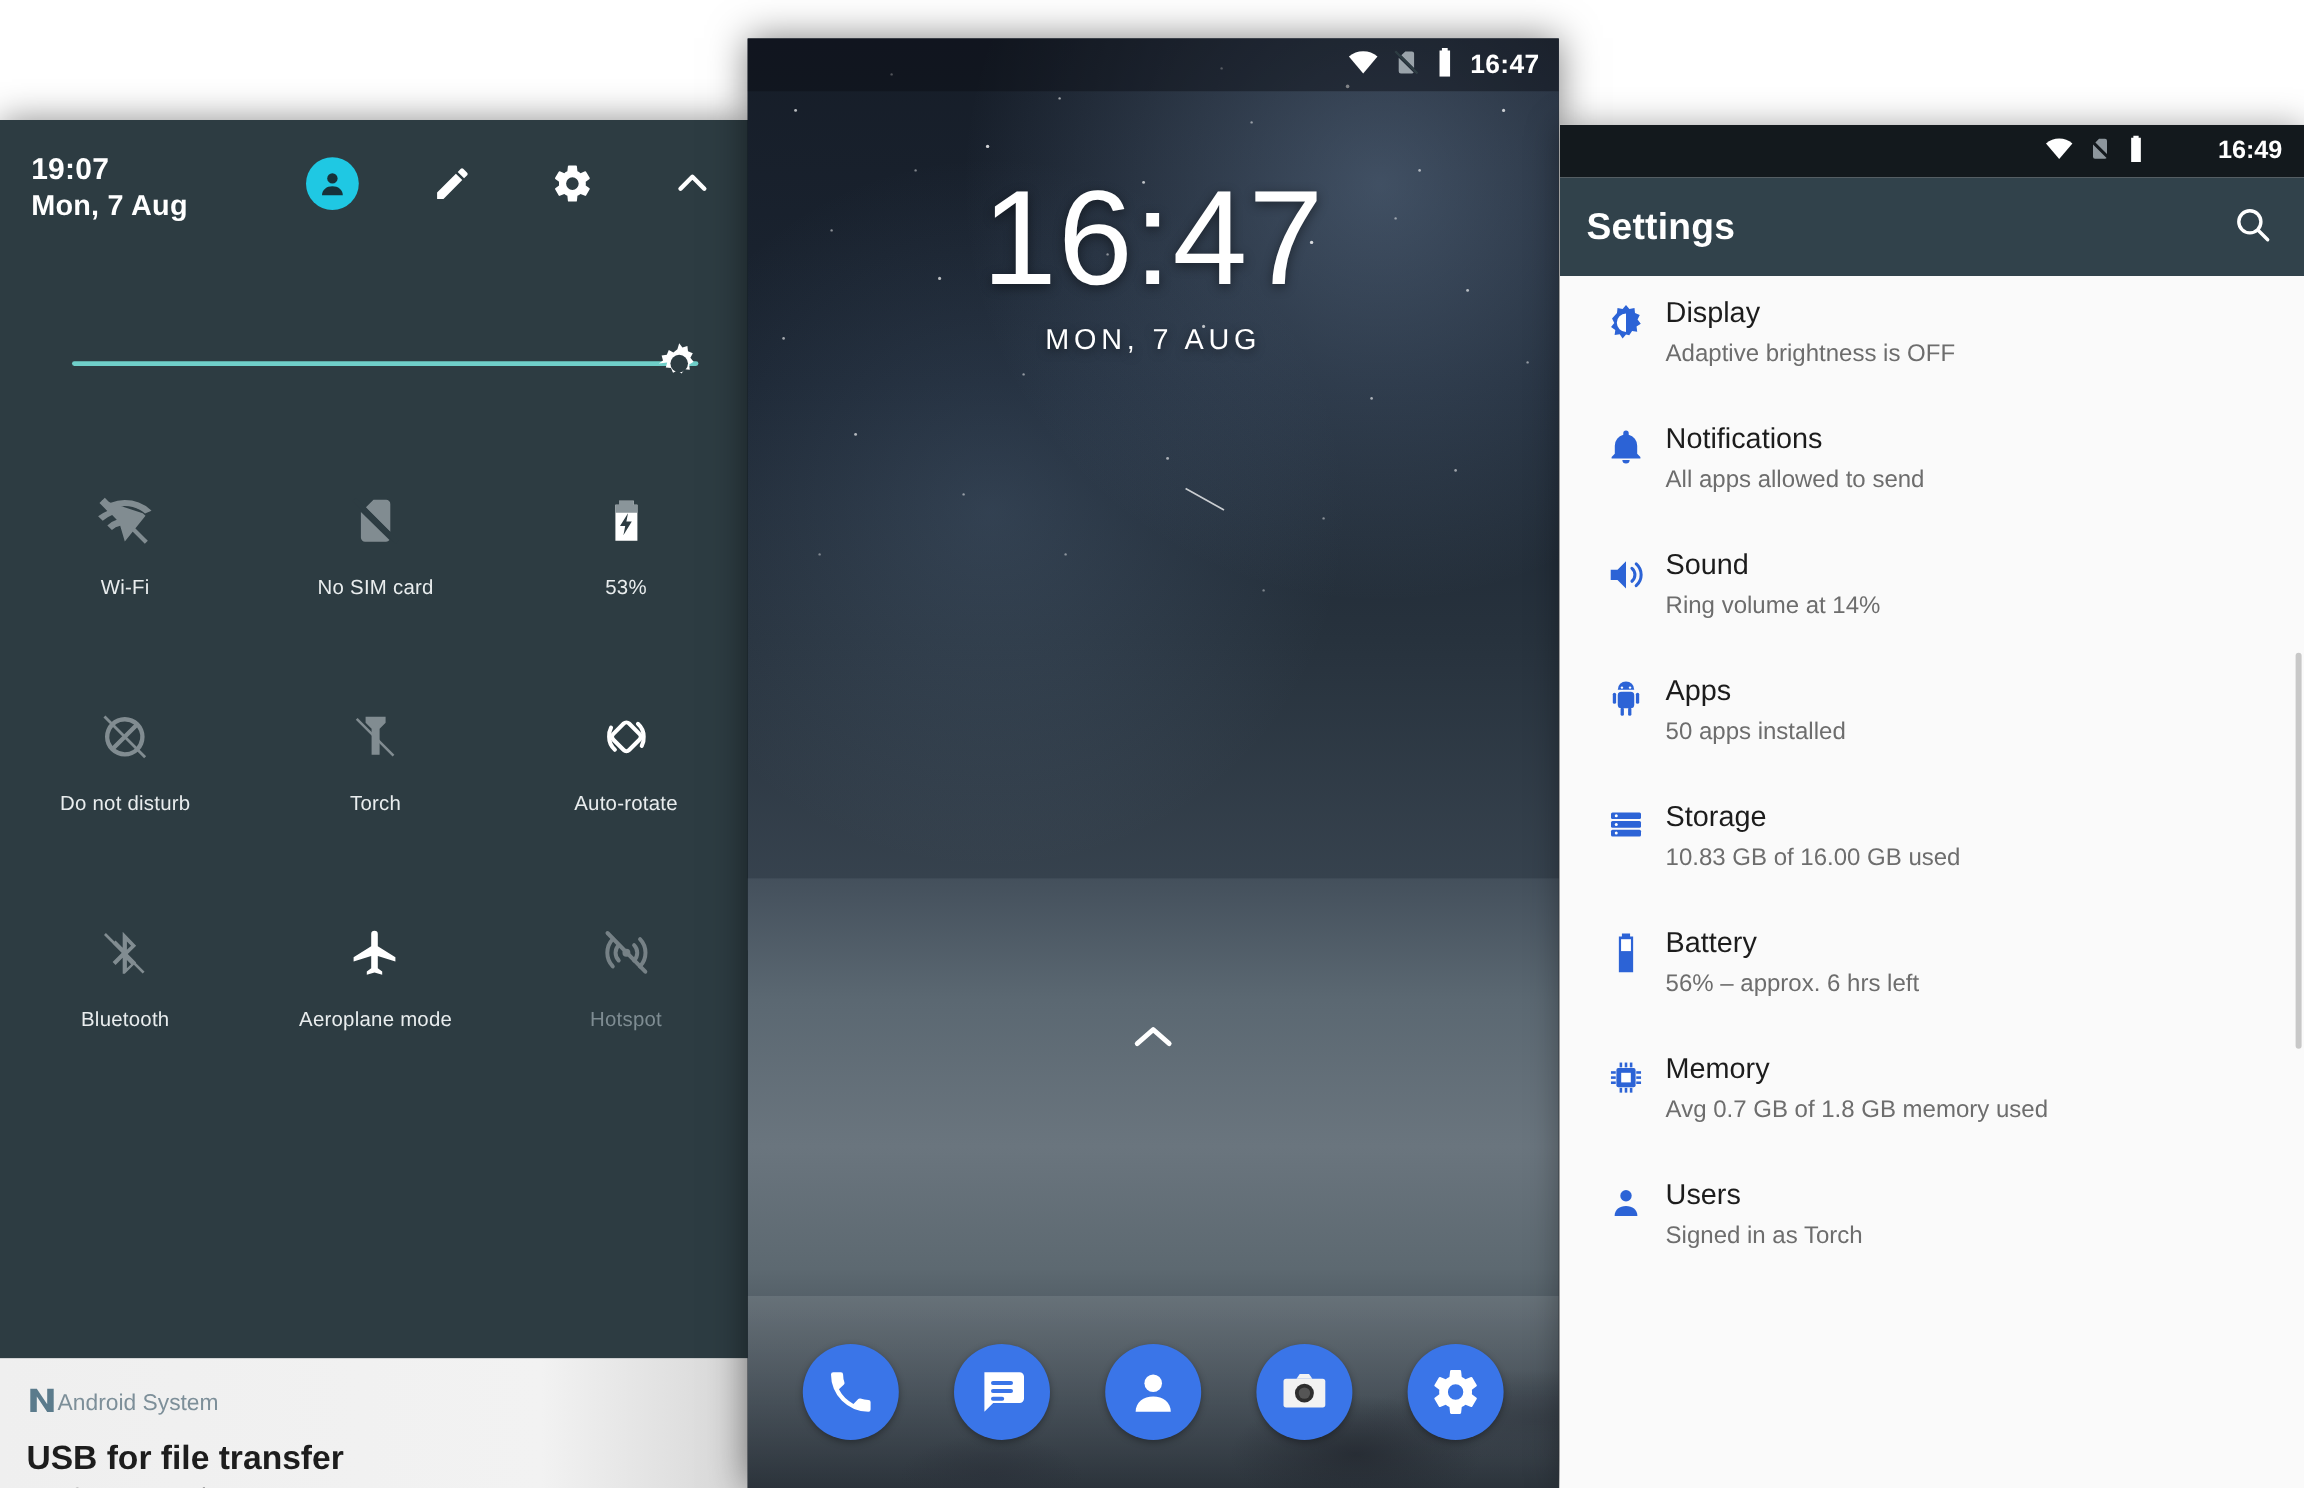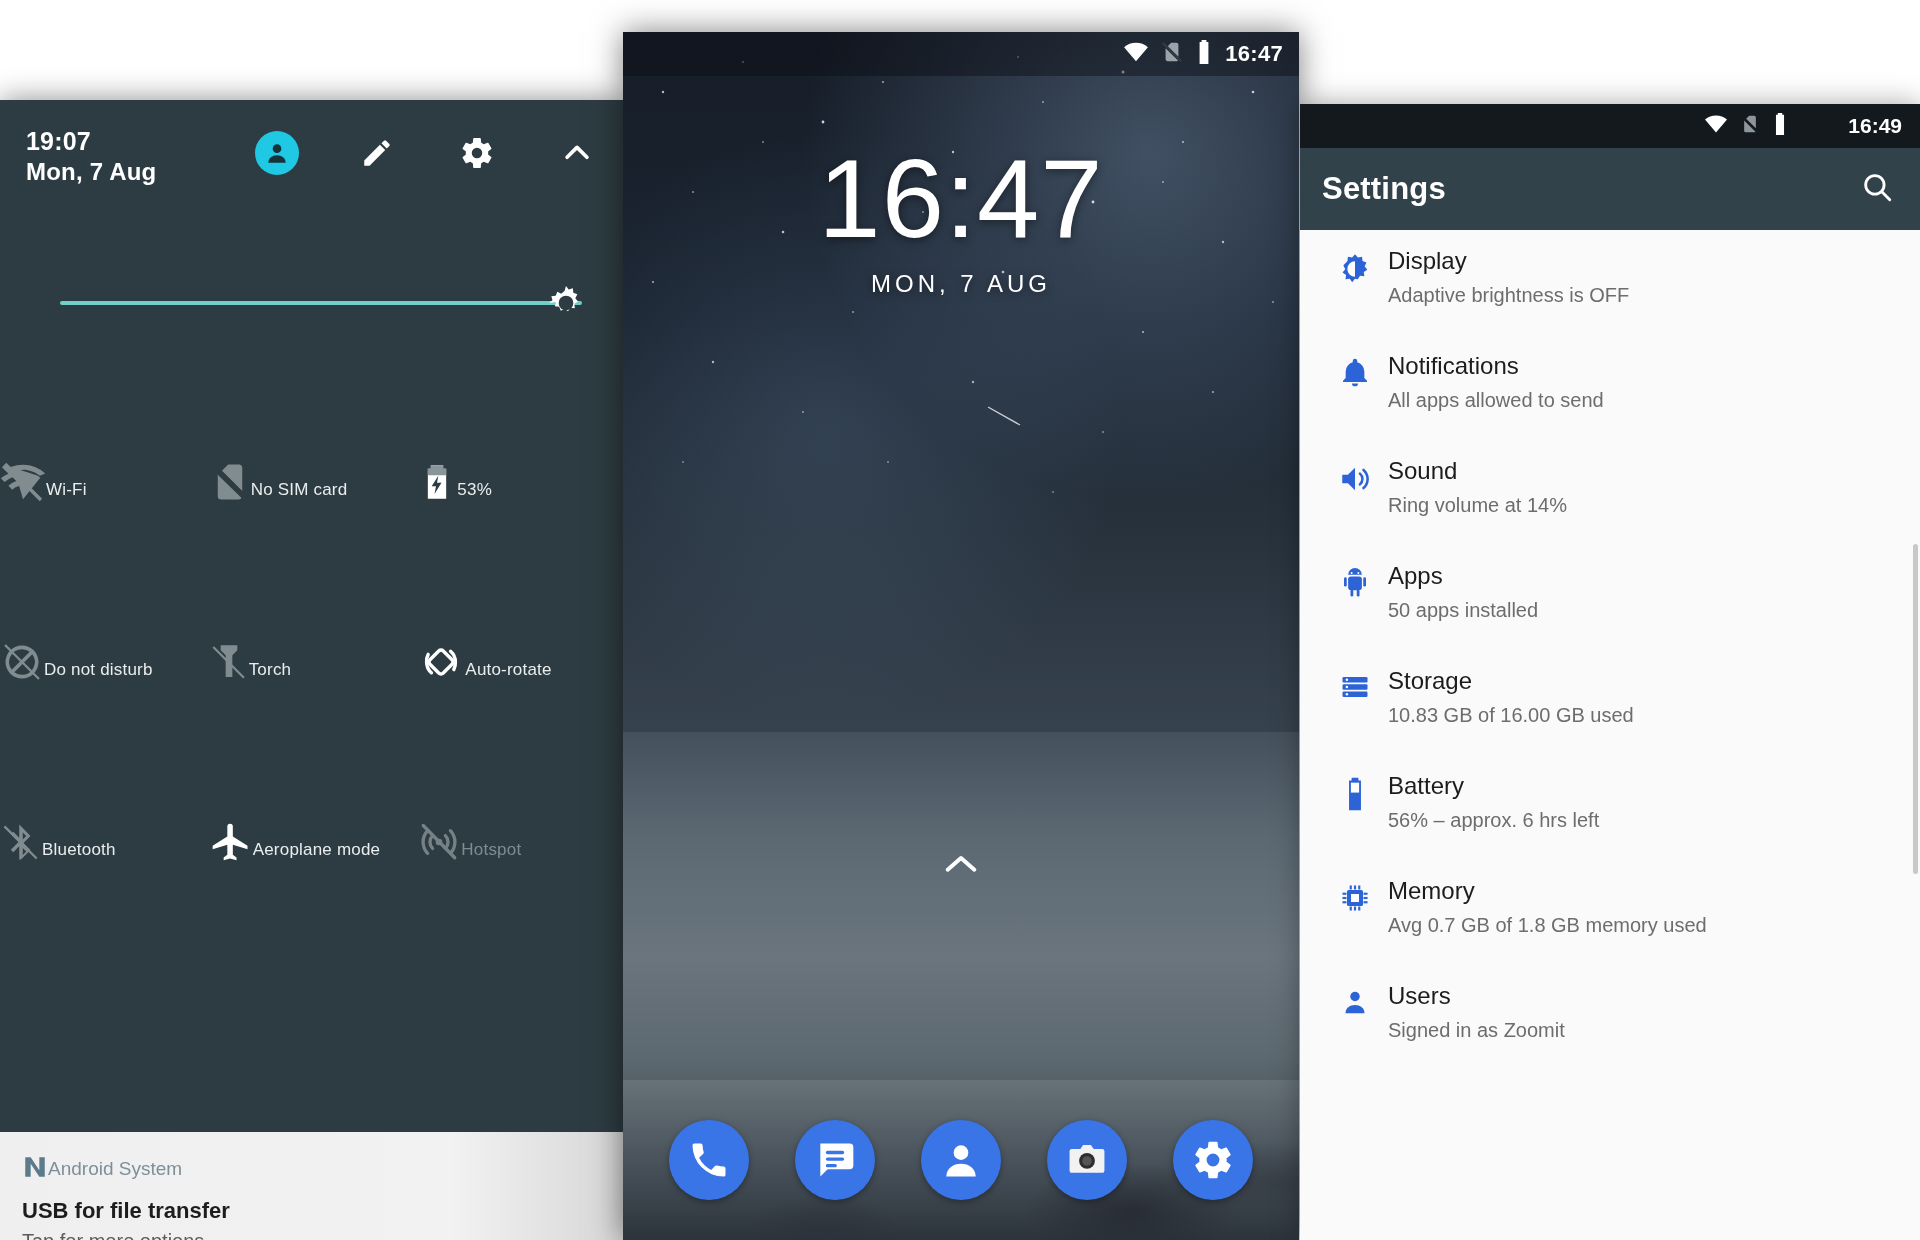--- a/index.html
+++ b/index.html
@@ -32,38 +32,38 @@
   }
 
   
   .brightness { position:absolute; left:60px; top:185px; width:522px; height:34px; }
   .bright-track { position:absolute; left:0; top:16px; width:522px; height:4px; background:#6fcfc9; border-radius:2px;}
   .bright-knob  { position:absolute; left:486px; top:-2px; width:40px; height:40px;}
 
   
   .tiles { position:absolute; left:0; top:280px; width:626px; }
   .tile-row { display:flex; height:180px; }
-  .tile { flex:1 1 0; display:flex; flex-direction:row; align-items:center; justify-content:flex-start; padding-top:24px;}
+  .tile { flex:1 1 0; display:flex; flex-direction:column; align-items:center; justify-content:flex-start; padding-top:24px;}
   .tile-ic { height:60px; display:flex; align-items:center; justify-content:center; }
   .tile-lbl { margin-top:16px; font-size:17px; color:#e9edee; letter-spacing:.2px; }
   .tile.off  .tile-lbl { color:#e9edee; }
   .tile.dim  .tile-lbl { color:#7e8c92; }
   .tile.dim  svg { opacity:.45; }
   .tile.off  svg { opacity:.52; }
   .tile.on   svg { opacity:1; }
 
   
   .notif {
     position:absolute; left:0; top:1032px; width:626px; height:140px;
     background:#f1f1f1;
     background-image: linear-gradient(to right,#efefef 0%, #f2f2f2 72%, #d6d6d6 100%);
   }
   .notif-app { display:flex; align-items:center; padding:22px 0 0 22px; }
   .notif-app-name { color:#7d8f99; font-size:19px; }
-  .notif-title { padding:14px 0 0 22px; font-size:22px; font-weight:bold; color:#1d1d1d; }
+  .notif-title { padding:14px 0 0 22px; font-size:28px; font-weight:bold; color:#1d1d1d; }
   .notif-sub { padding:6px 0 0 22px; font-size:20px; color:#5c5c5c; }
 
   
   .center-panel {
     position:absolute; left:623px; top:32px; width:676px; height:1208px;
     overflow:hidden;
     box-shadow:0 0 30px rgba(0,0,0,.5);
     background:#0e1620;
   }
   .sky {
@@ -561,21 +561,21 @@
 
       <div class="s-item">
         <span class="s-ic">
           <svg width="30" height="30" viewBox="0 0 24 24" fill="#2c63d6">
             <circle cx="12" cy="7.6" r="3.8"></circle>
               <path d="M4.4 21c0-4.2 3.4-6.6 7.6-6.6s7.6 2.4 7.6 6.6z"></path>
           </svg>
         </span>
         <span class="s-text">
           <span class="s-title">Users</span>
-          <span class="s-sub" style="display:block">Signed in as Zoomit</span>
+          <span class="s-sub" style="display:block">Signed in as Torch</span>
         </span>
       </div>
 
     </div>
     <div class="s-scrollbar"></div>
   </div>
 
 </div>
 
 </body></html>

